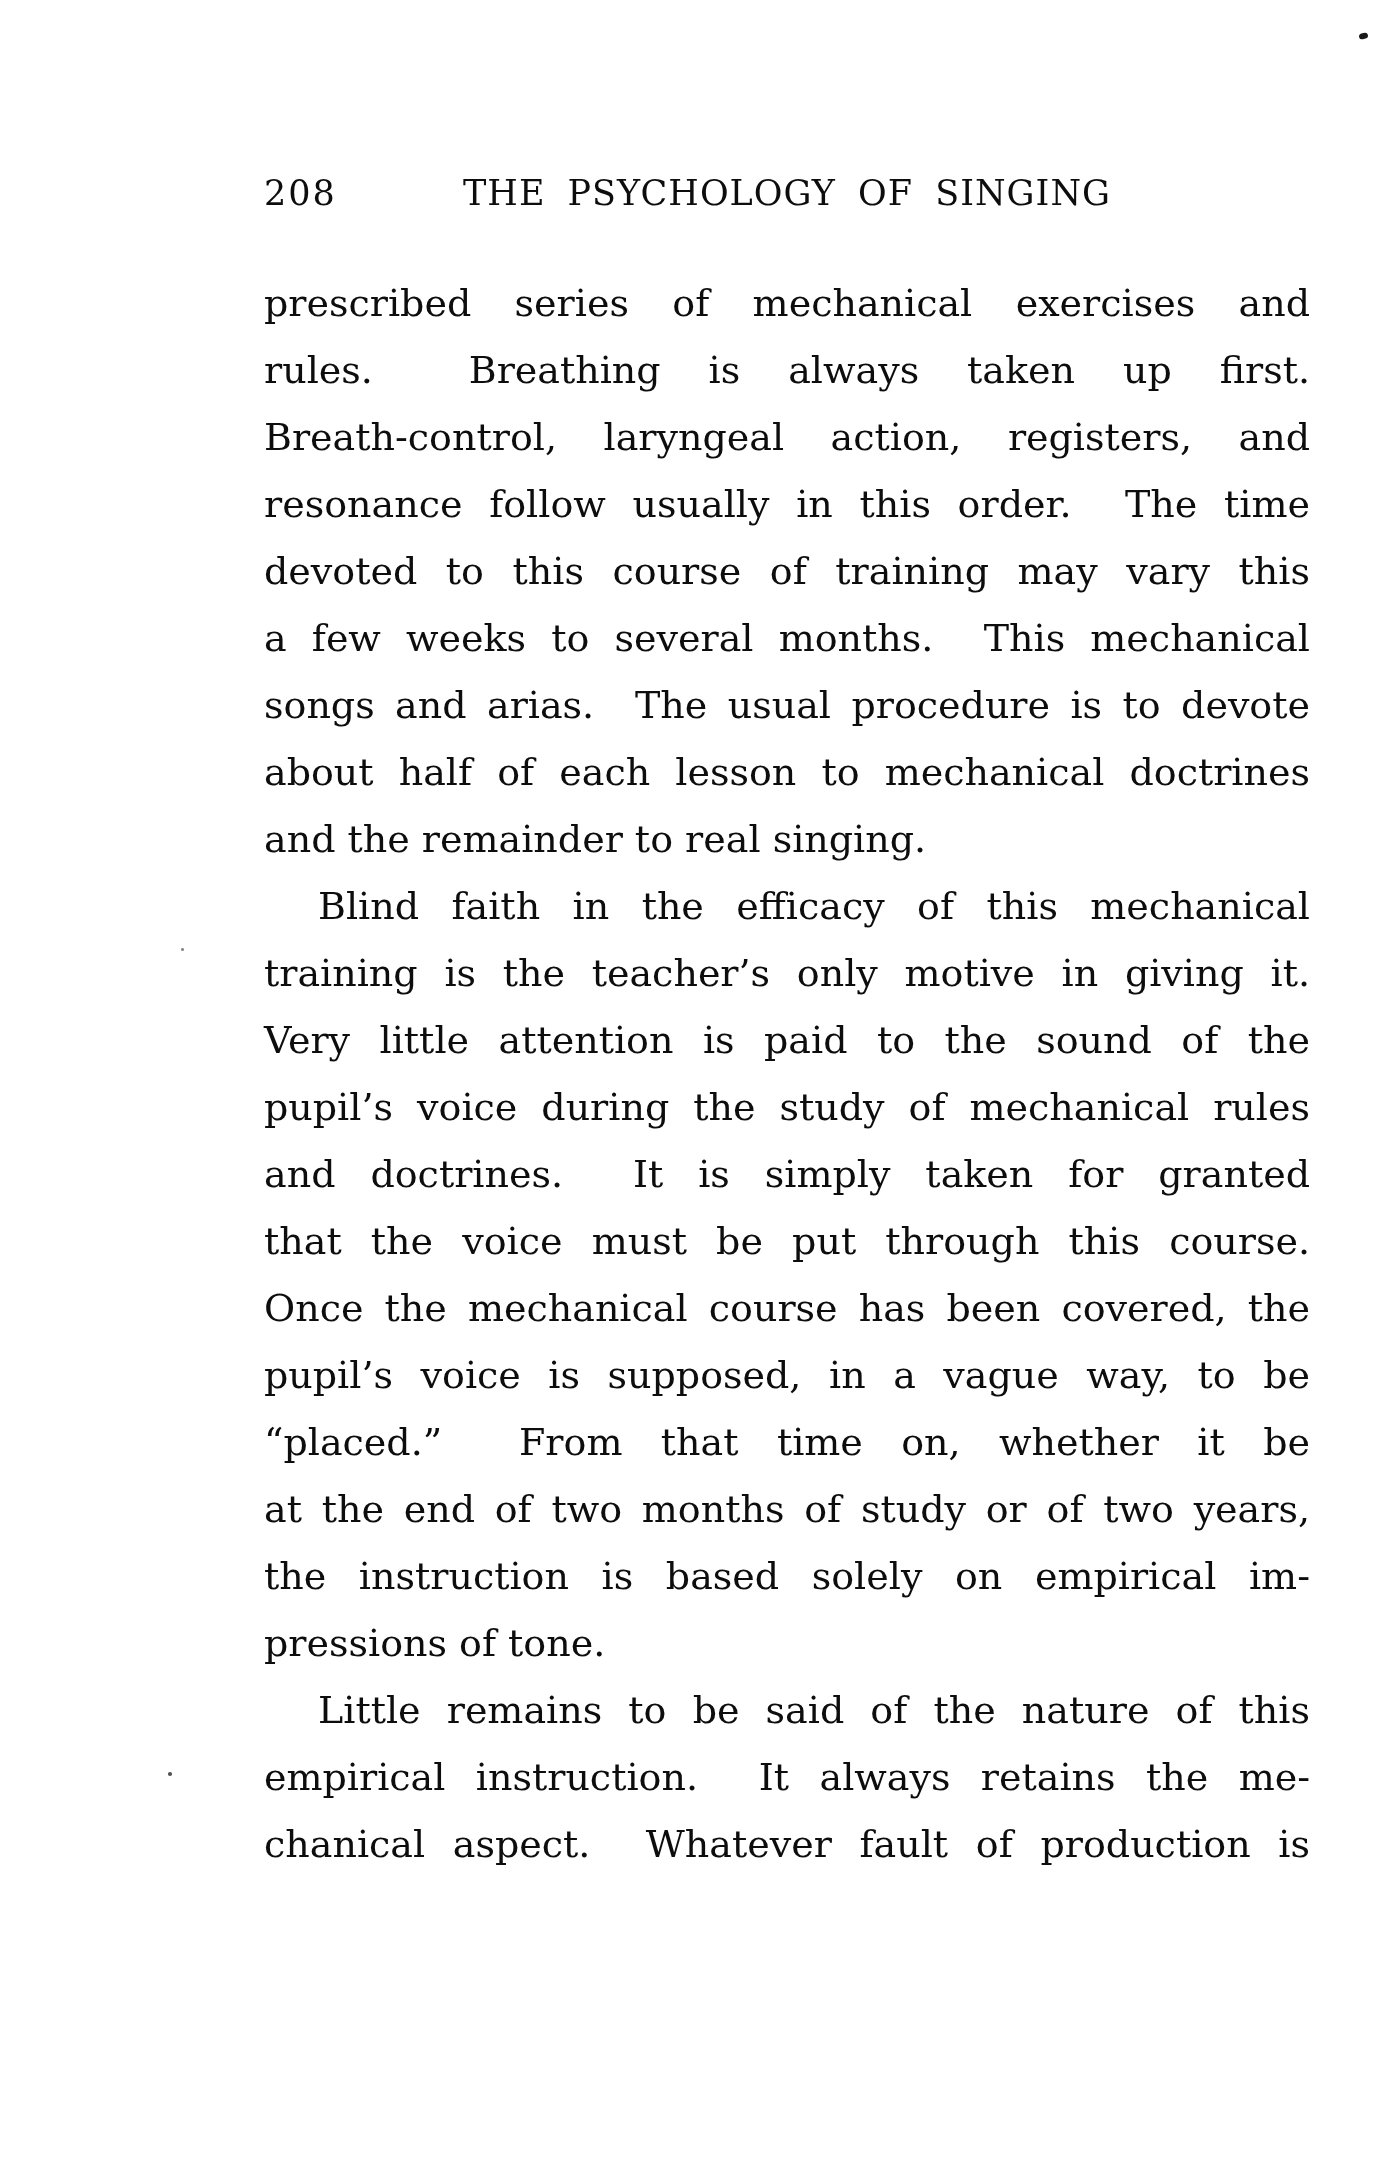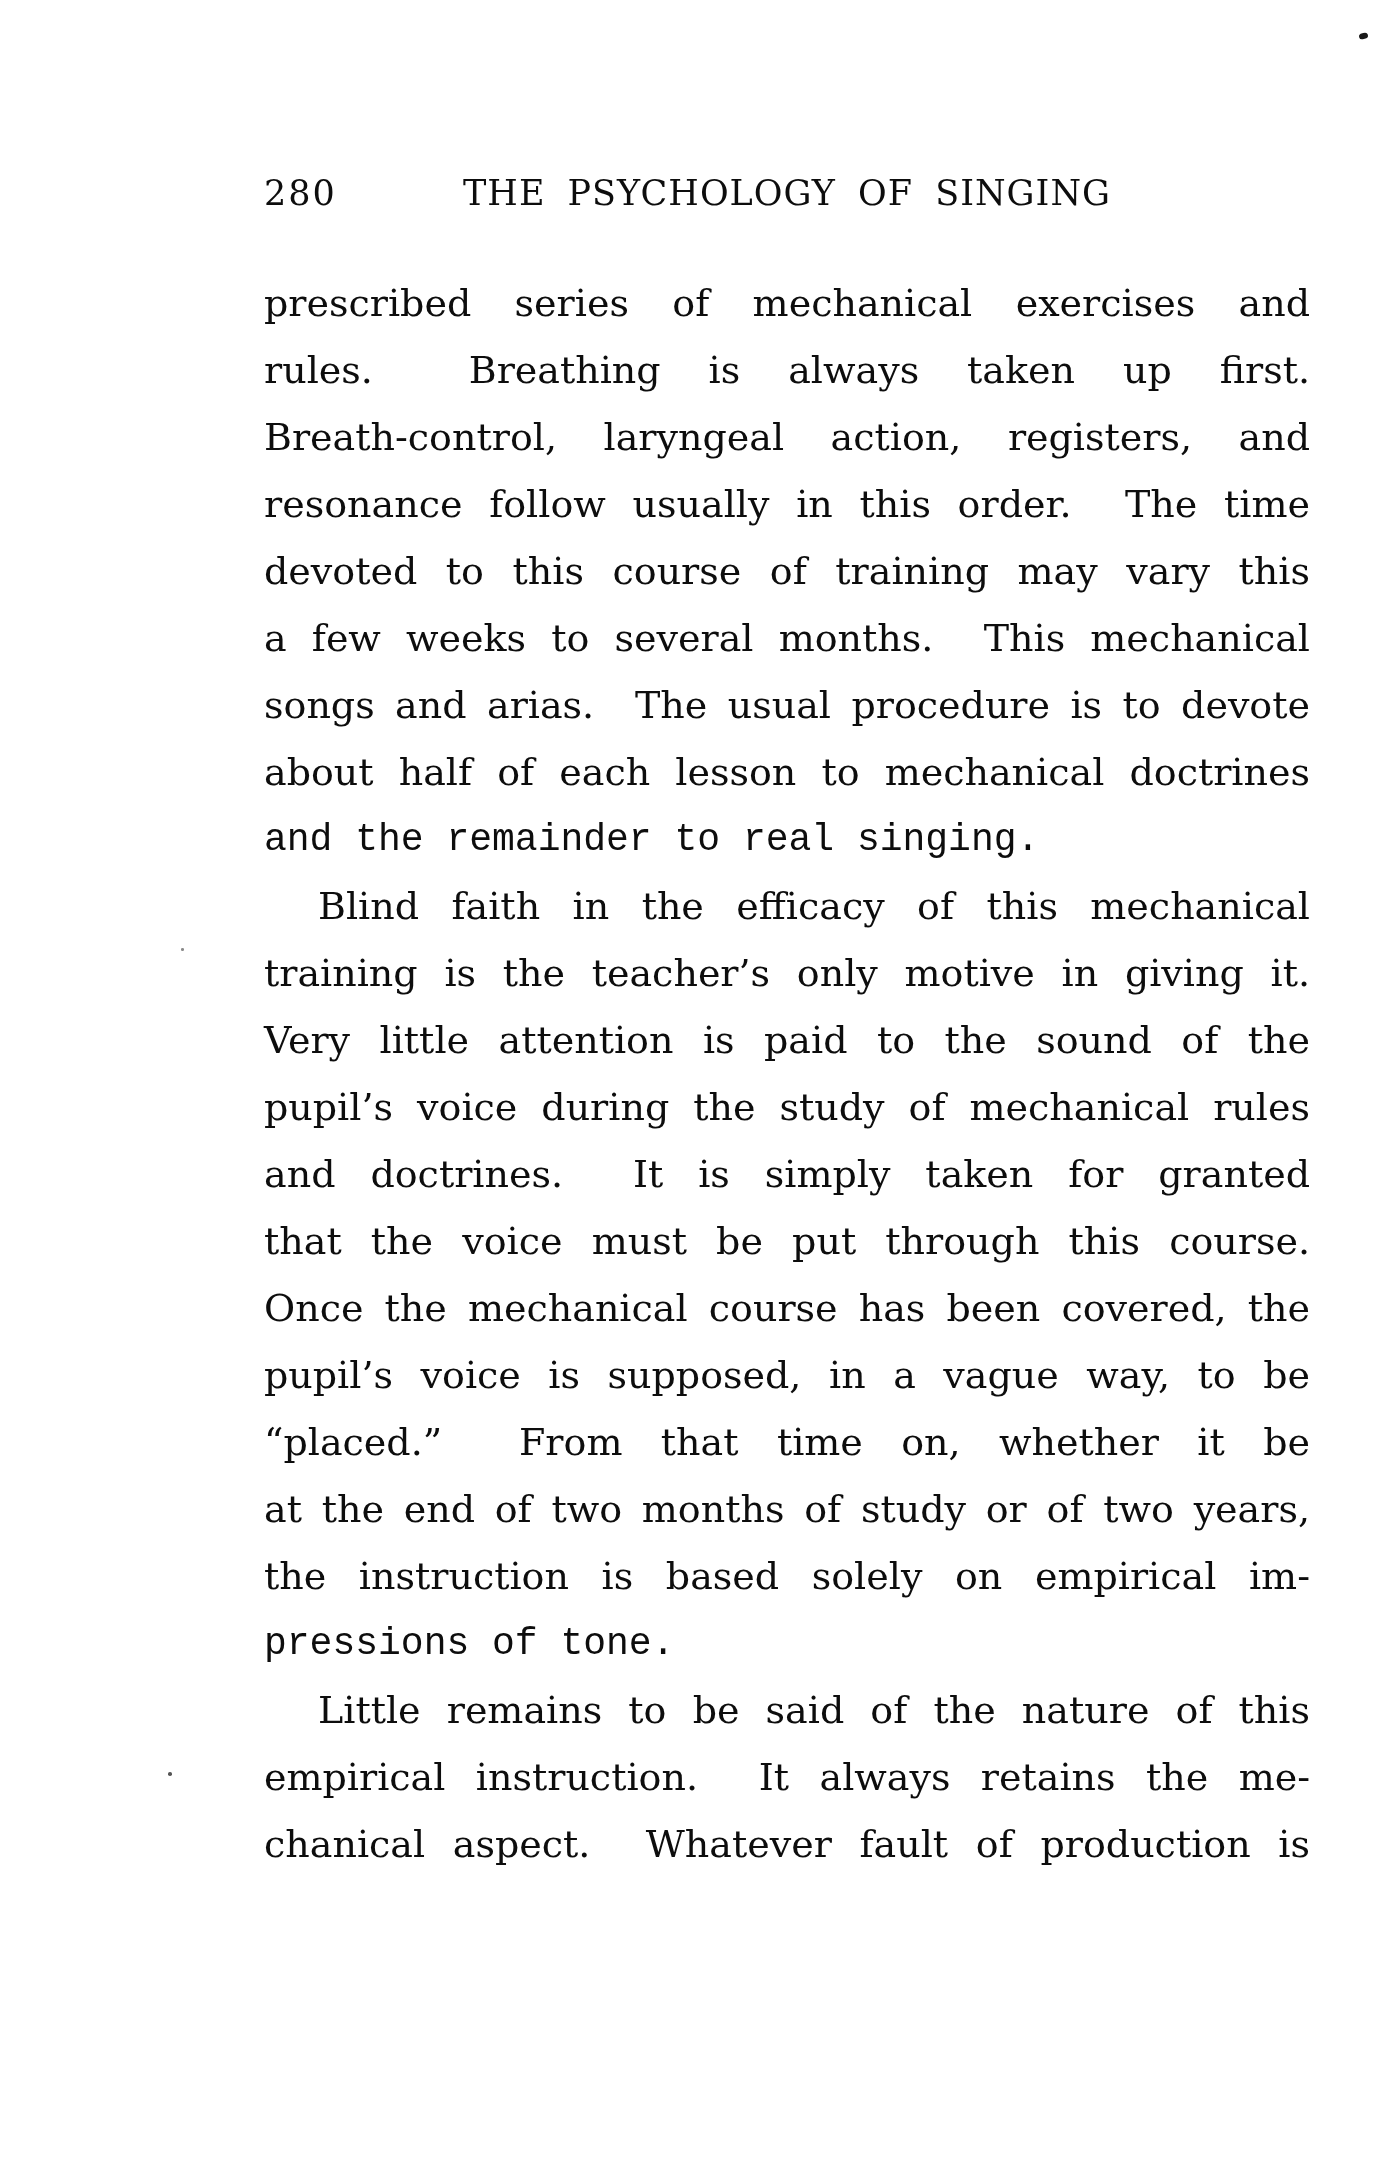--- a/index.html
+++ b/index.html
@@ -43,37 +43,37 @@
     font-size: 38px;
     line-height: 67px;
   }
   .para { margin: 0; }
   .line {
     text-align: justify;
     text-align-last: justify;
     text-justify: inter-word;
     white-space: pre-wrap;
   }
-  .line.end { text-align-last: left; font-family: Liberation Mono, monospace; }
+  .line.end { text-align-last: left; }
   .line.indent { text-indent: 54px; }
   .speck {
     position: absolute;
     background: #1a1a1a;
     border-radius: 45%;
   }
   .speck.s1 { left: 1359px; top: 33px; width: 9px; height: 6px; transform: rotate(-15deg); }
   .speck.s2 { left: 181px; top: 948px; width: 3px; height: 3px; background: #8a8a8a; }
   .speck.s3 { left: 168px; top: 1772px; width: 4px; height: 4px; background: #555; }
 </style>
 </head>
 <body>
 
 <div class="page">
   <header class="running-head">
-    <span class="pageno">280</span>
+    <span class="pageno">208</span>
     <span class="run-title">THE PSYCHOLOGY OF SINGING</span>
   </header>
 
   <main class="textblock" id="textblock">
       <div class="para">
         <div class="line">prescribed series of mechanical exercises and</div>
         <div class="line">rules.  Breathing is always taken up first.</div>
         <div class="line">Breath-control, laryngeal action, registers, and</div>
         <div class="line">resonance follow usually in this order.  The time</div>
         <div class="line">devoted to this course of training may vary this</div>

